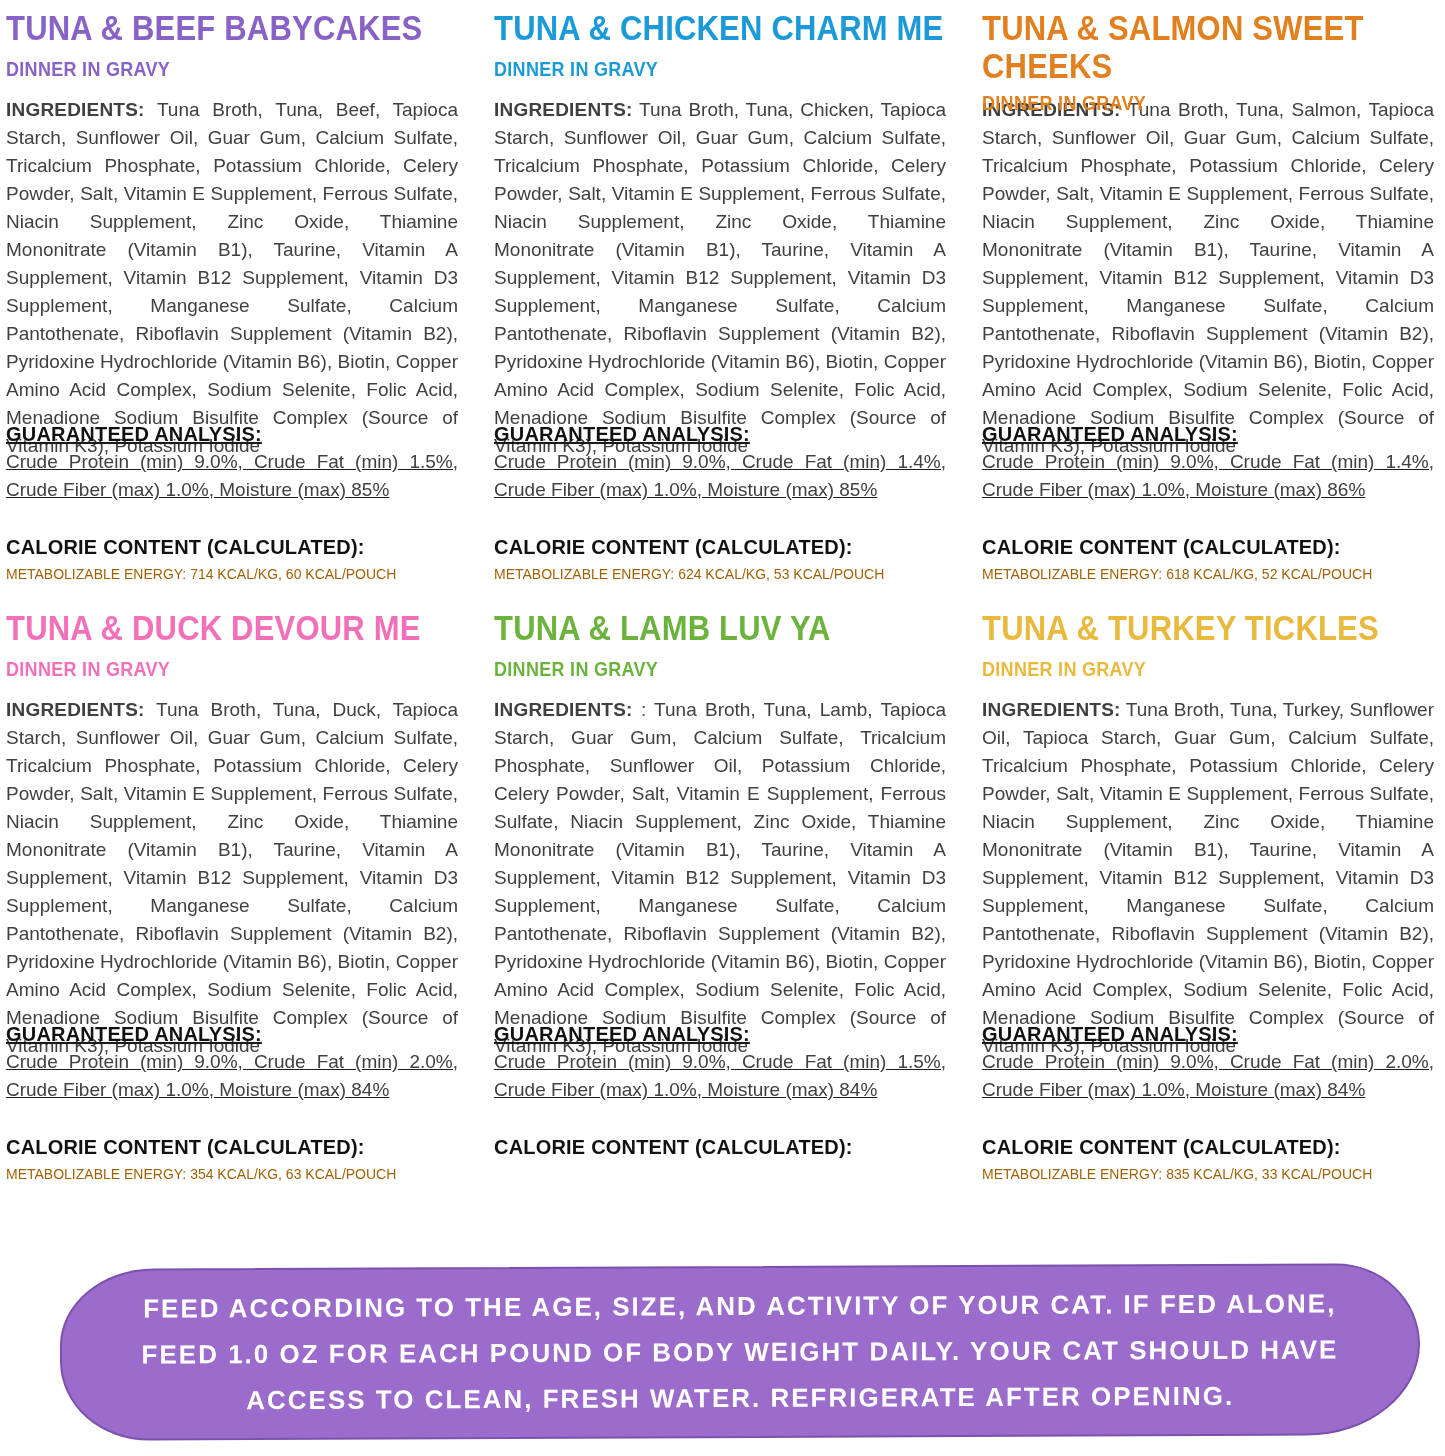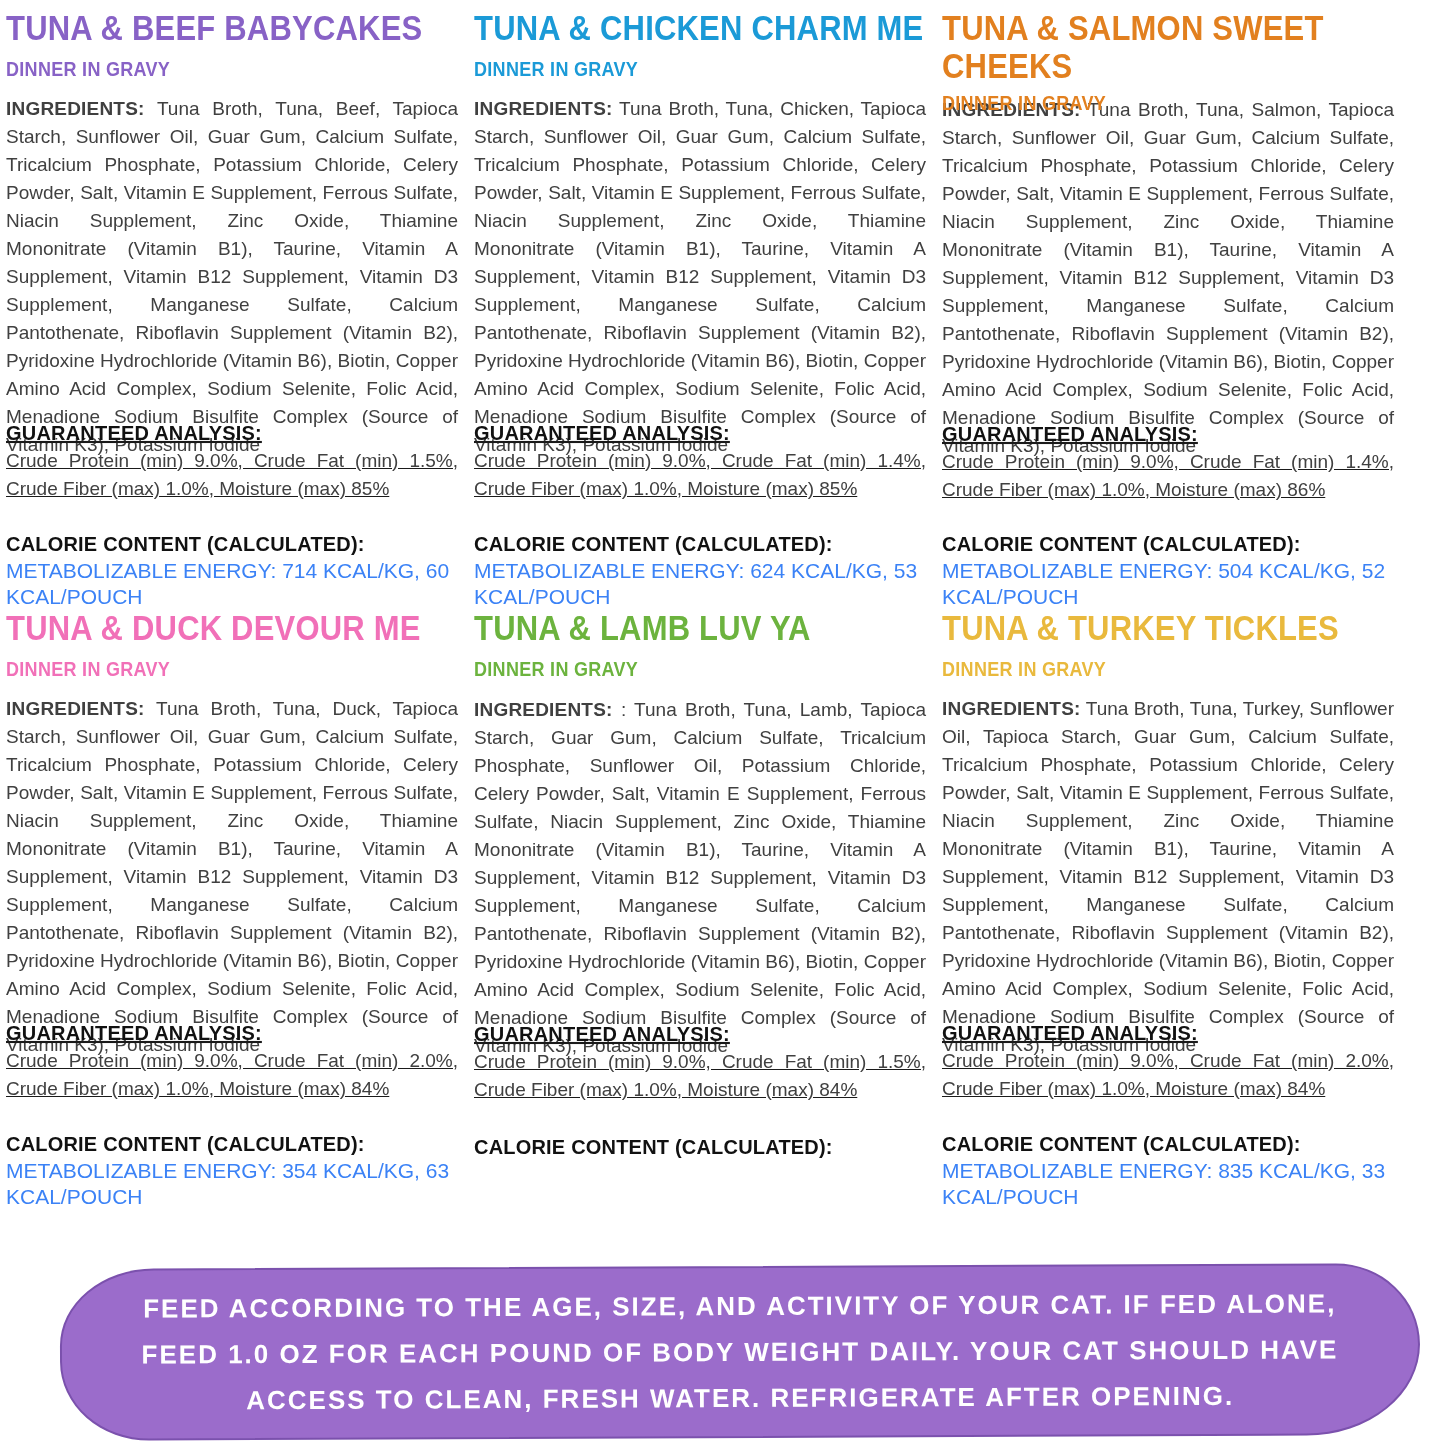--- a/index.html
+++ b/index.html
@@ -6,21 +6,21 @@
   html, body {
     width: 1445px; height: 1456px;
     background: #ffffff;
     font-family: "Liberation Sans", sans-serif;
     color: #1a1a1a;
     overflow: hidden;
   }
   .label-grid {
     display: grid;
     grid-template-columns: 452px 452px 452px;
-    column-gap: 16px;
+    column-gap: 36px;
     padding: 10px 16px 0 6px;
   }
   .panel { width: 452px; height: 600px; display: flex; flex-direction: column; }
   .title-block { height: 86px; }
   .product-title {
     font-size: 31px; font-weight: bold; letter-spacing: 0.2px;
     line-height: 1.1; text-transform: uppercase;
     transform: scaleY(1.12); transform-origin: top left;
   }
   .product-subtitle {
@@ -33,21 +33,21 @@
     color: #404040;
   }
   .body-text b { letter-spacing: 0.2px; }
   .ingredients-block { height: 326px; }
   .ga-block { height: 113px; text-decoration: underline; }
   .section-head {
     font-size: 20px; font-weight: bold; letter-spacing: 0.2px;
     margin-bottom: 3px; color: #111;
     transform: scaleY(1.05); transform-origin: top left;
   }
-  .cal-text { font-size: 21px; line-height: 26px; color: #3b82f6; }
+  .cal-text { font-size: 14px; line-height: 26px; color: #a16207; }
   .feeding-banner {
     width: 1360px; height: 172px;
     margin: 56px 0 0 60px;
     border: 2px solid #7b51ad;
     border-radius: 95px 85px 115px 90px / 78px 82px 92px 80px;
     transform: rotate(-0.25deg);
     display: flex; align-items: center; justify-content: center;
   }
   .feeding-text {
     text-align: center;
@@ -105,21 +105,21 @@
     </div>
     <div class="ingredients-block">
       <p class="body-text"><b>INGREDIENTS:</b> <span>Tuna Broth, Tuna, Salmon, Tapioca Starch, Sunflower Oil, Guar Gum, Calcium Sulfate, Tricalcium Phosphate, Potassium Chloride, Celery Powder, Salt, Vitamin E Supplement, Ferrous Sulfate, Niacin Supplement, Zinc Oxide, Thiamine Mononitrate (Vitamin B1), Taurine, Vitamin A Supplement, Vitamin B12 Supplement, Vitamin D3 Supplement, Manganese Sulfate, Calcium Pantothenate, Riboflavin Supplement (Vitamin B2), Pyridoxine Hydrochloride (Vitamin B6), Biotin, Copper Amino Acid Complex, Sodium Selenite, Folic Acid, Menadione Sodium Bisulfite Complex (Source of Vitamin K3), Potassium Iodide</span></p>
     </div>
     <div class="ga-block">
       <div class="section-head">GUARANTEED ANALYSIS:</div>
       <p class="body-text">Crude Protein (min) 9.0%, Crude Fat (min) 1.4%, Crude Fiber (max) 1.0%, Moisture (max) 86%</p>
     </div>
     <div>
       <div class="section-head">CALORIE CONTENT (CALCULATED):</div>
-      <p class="cal-text">METABOLIZABLE ENERGY: 504 KCAL/KG, 52 KCAL/POUCH</p>
+      <p class="cal-text">METABOLIZABLE ENERGY: 618 KCAL/KG, 52 KCAL/POUCH</p>
     </div>
   </div>
 
   <div class="panel">
     <div class="title-block">
       <div class="product-title" style="color: rgb(241, 112, 184);">TUNA &amp; DUCK DEVOUR ME</div>
       <div class="product-subtitle" style="color: rgb(241, 112, 184);">DINNER IN GRAVY</div>
     </div>
     <div class="ingredients-block">
       <p class="body-text"><b>INGREDIENTS:</b> <span>Tuna Broth, Tuna, Duck, Tapioca Starch, Sunflower Oil, Guar Gum, Calcium Sulfate, Tricalcium Phosphate, Potassium Chloride, Celery Powder, Salt, Vitamin E Supplement, Ferrous Sulfate, Niacin Supplement, Zinc Oxide, Thiamine Mononitrate (Vitamin B1), Taurine, Vitamin A Supplement, Vitamin B12 Supplement, Vitamin D3 Supplement, Manganese Sulfate, Calcium Pantothenate, Riboflavin Supplement (Vitamin B2), Pyridoxine Hydrochloride (Vitamin B6), Biotin, Copper Amino Acid Complex, Sodium Selenite, Folic Acid, Menadione Sodium Bisulfite Complex (Source of Vitamin K3), Potassium Iodide</span></p>

